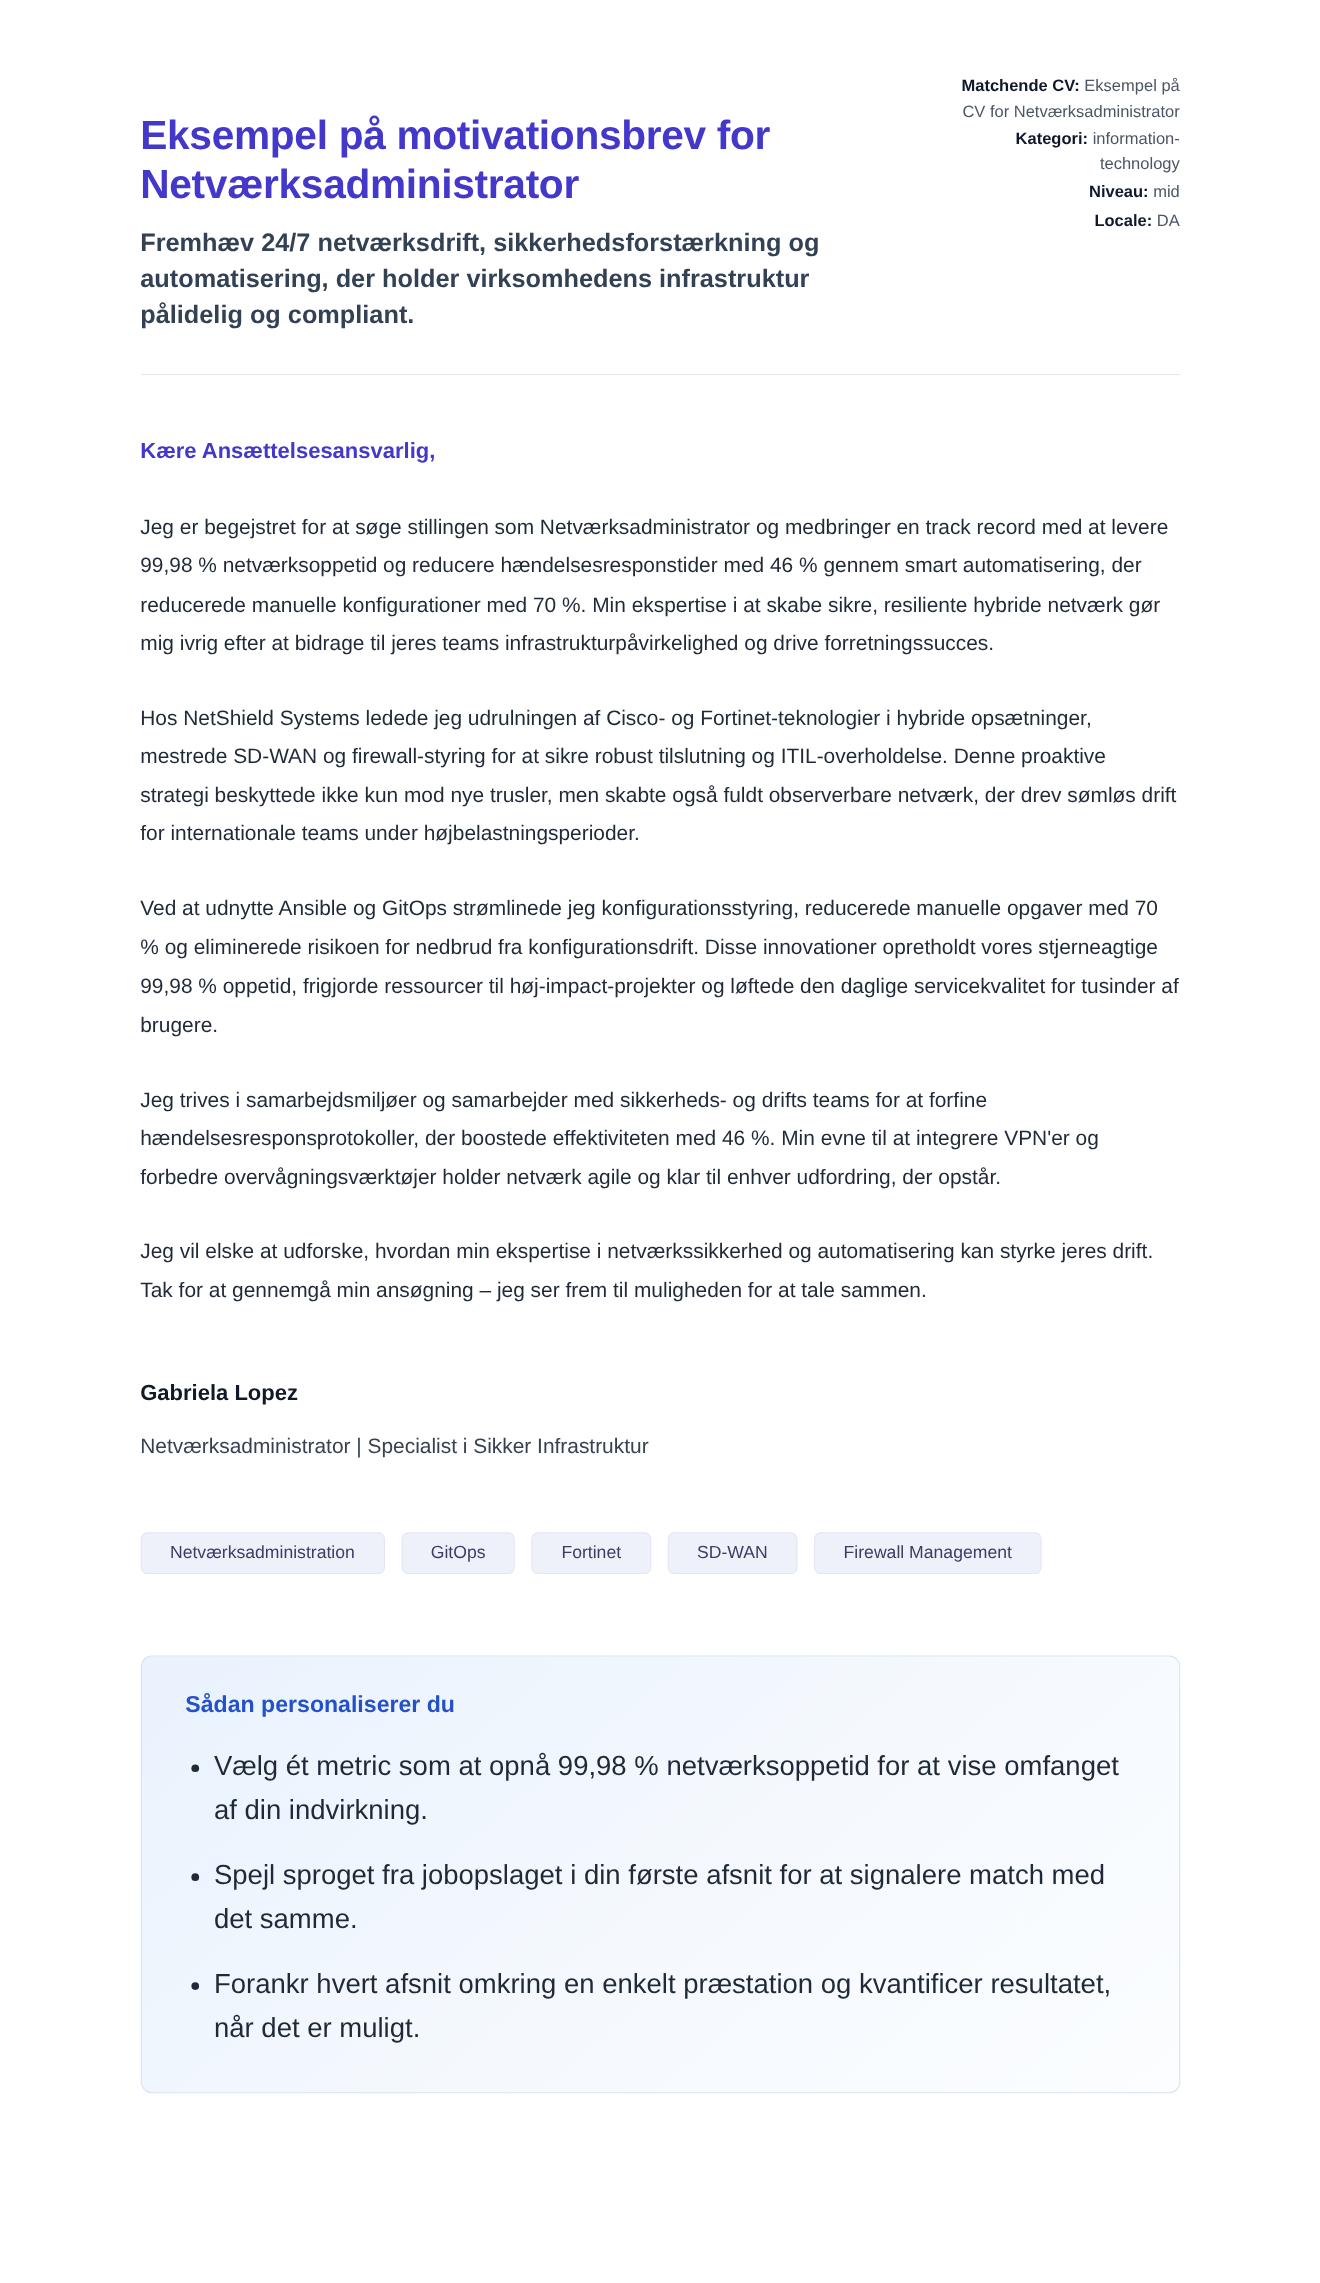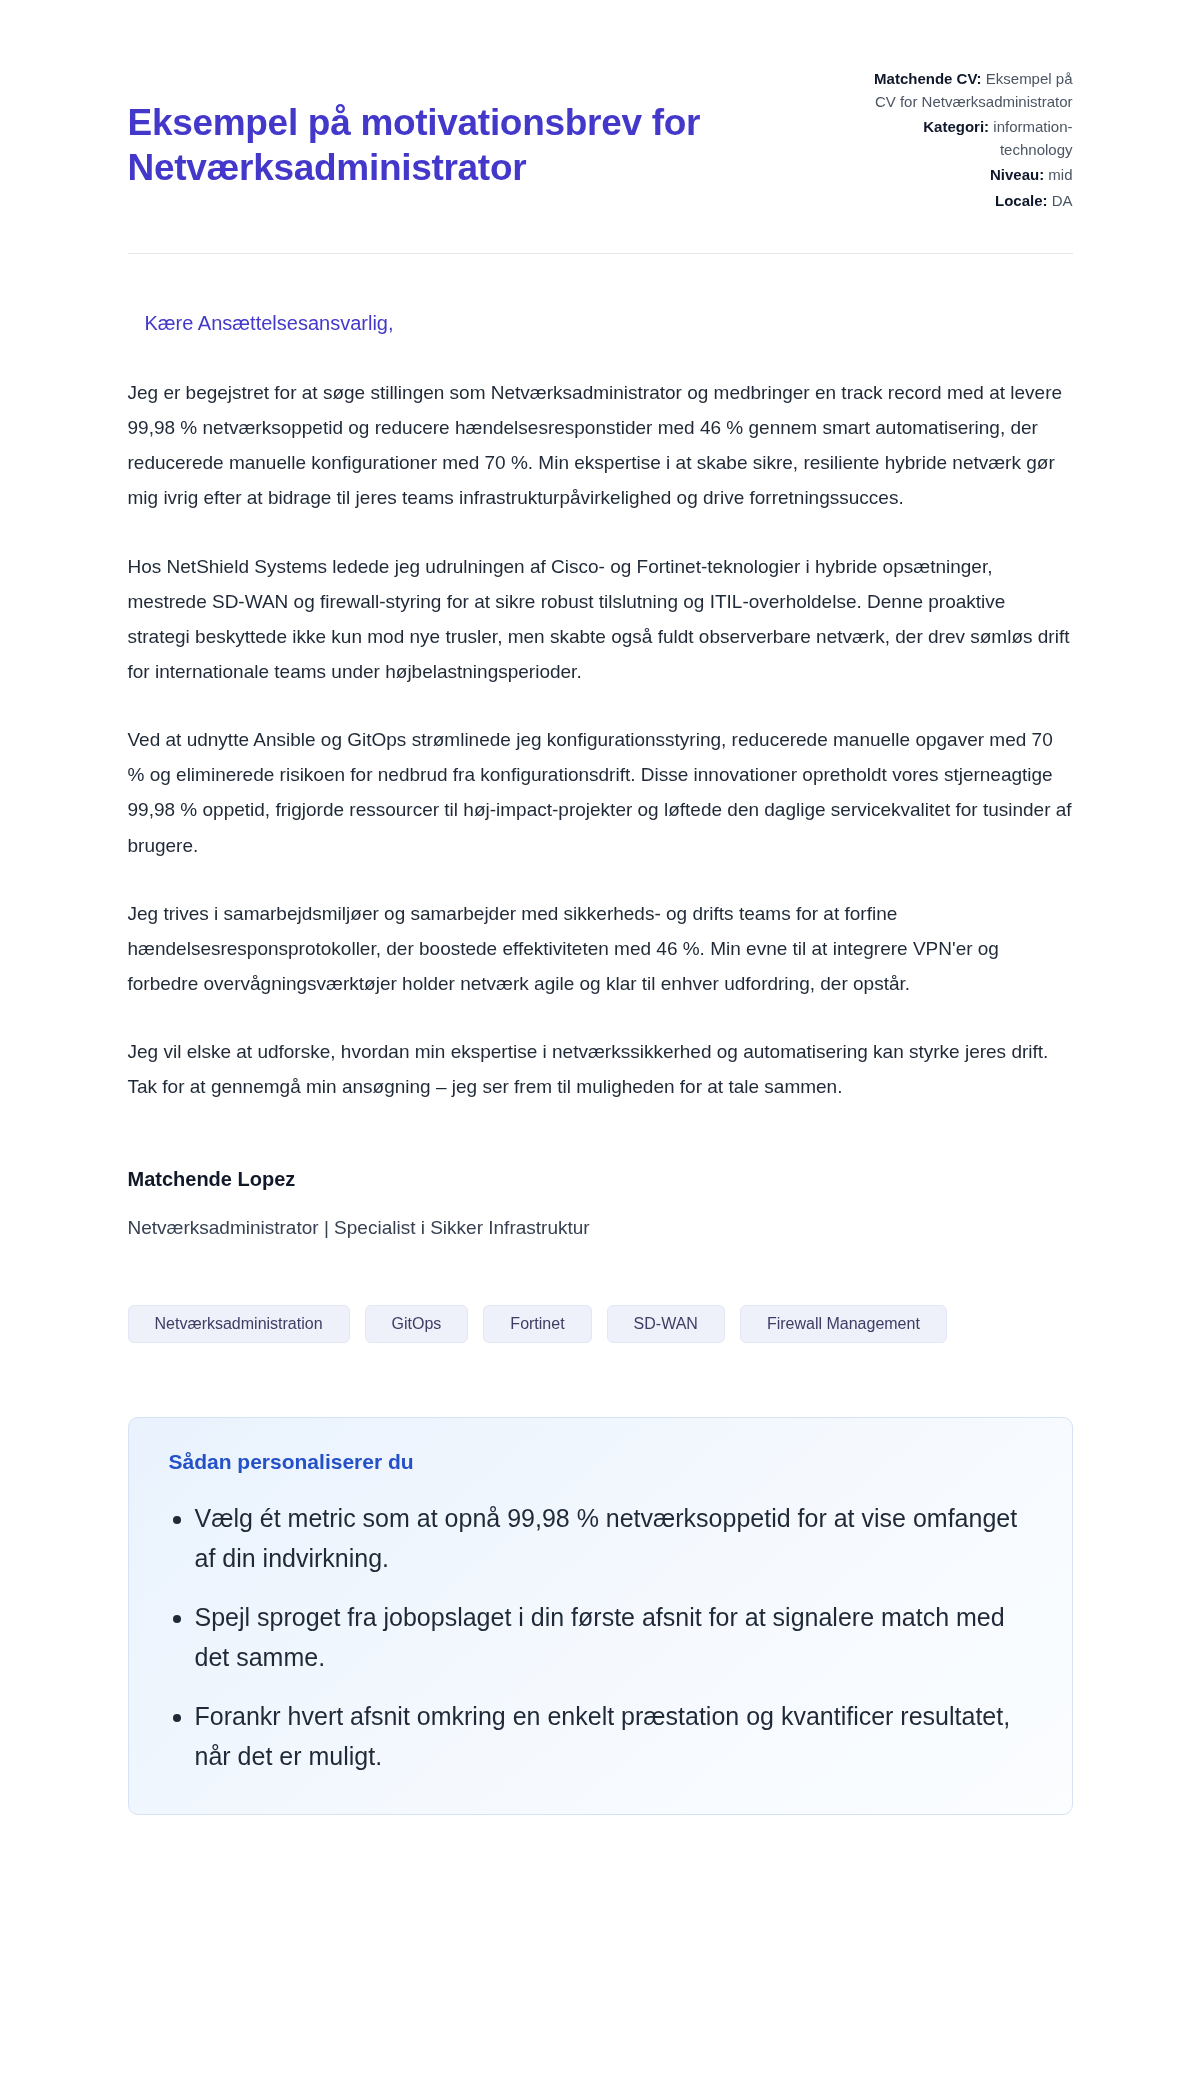--- a/index.html
+++ b/index.html
@@ -55,23 +55,23 @@
   .divider {
     border: none;
     border-top: 1px solid #e5e7eb;
     margin: 38px 0 0;
   }
 
   
   .letter { margin-top: 58px; }
   .greeting {
     font-size: 20px;
-    font-weight: 400;
+    font-weight: 700;
     color: #4338ca;
-    margin: 0 17px 40px;
+    margin: 0 0 40px;
   }
   .para {
     font-size: 19px;
     line-height: 1.85;
     margin: 0 0 33px;
     color: #1f2937;
   }
   .sig-name {
     font-size: 20px;
     font-weight: 700;
@@ -129,20 +129,21 @@
   .tip-item:last-child { margin-bottom: 0; }
 </style>
 </head>
 <body>
 
 <div class="page">
 
   <header class="header">
     <div class="header-left">
       <h1 class="page-title">Eksempel på motivationsbrev for Netværksadministrator</h1>
+      <p class="subtitle">Fremhæv 24/7 netværksdrift, sikkerhedsforstærkning og automatisering, der holder virksomhedens infrastruktur pålidelig og compliant.</p>
     </div>
     <aside class="meta">
       <div class="meta-row">
         <strong>Matchende CV:</strong>
         <span>Eksempel på CV for Netværksadministrator</span>
       </div>
       <div class="meta-row">
         <strong>Kategori:</strong>
         <span>information-technology</span>
       </div>
@@ -159,21 +160,21 @@
 
   <hr class="divider">
 
   <section class="letter">
     <p class="greeting">Kære Ansættelsesansvarlig,</p>
     <p class="para">Jeg er begejstret for at søge stillingen som Netværksadministrator og medbringer en track record med at levere 99,98 % netværksoppetid og reducere hændelsesresponstider med 46 % gennem smart automatisering, der reducerede manuelle konfigurationer med 70 %. Min ekspertise i at skabe sikre, resiliente hybride netværk gør mig ivrig efter at bidrage til jeres teams infrastrukturpåvirkelighed og drive forretningssucces.</p>
     <p class="para">Hos NetShield Systems ledede jeg udrulningen af Cisco- og Fortinet-teknologier i hybride opsætninger, mestrede SD-WAN og firewall-styring for at sikre robust tilslutning og ITIL-overholdelse. Denne proaktive strategi beskyttede ikke kun mod nye trusler, men skabte også fuldt observerbare netværk, der drev sømløs drift for internationale teams under højbelastningsperioder.</p>
     <p class="para">Ved at udnytte Ansible og GitOps strømlinede jeg konfigurationsstyring, reducerede manuelle opgaver med 70 % og eliminerede risikoen for nedbrud fra konfigurationsdrift. Disse innovationer opretholdt vores stjerneagtige 99,98 % oppetid, frigjorde ressourcer til høj-impact-projekter og løftede den daglige servicekvalitet for tusinder af brugere.</p>
     <p class="para">Jeg trives i samarbejdsmiljøer og samarbejder med sikkerheds- og drifts teams for at forfine hændelsesresponsprotokoller, der boostede effektiviteten med 46 %. Min evne til at integrere VPN'er og forbedre overvågningsværktøjer holder netværk agile og klar til enhver udfordring, der opstår.</p>
     <p class="para">Jeg vil elske at udforske, hvordan min ekspertise i netværkssikkerhed og automatisering kan styrke jeres drift. Tak for at gennemgå min ansøgning – jeg ser frem til muligheden for at tale sammen.</p>
-    <p class="sig-name">Matchende Lopez</p>
+    <p class="sig-name">Gabriela Lopez</p>
     <p class="sig-title">Netværksadministrator | Specialist i Sikker Infrastruktur</p>
   </section>
 
   <div class="tags">
     <span class="tag">Netværksadministration</span>
     <span class="tag">GitOps</span>
     <span class="tag">Fortinet</span>
     <span class="tag">SD-WAN</span>
     <span class="tag">Firewall Management</span>
   </div>

